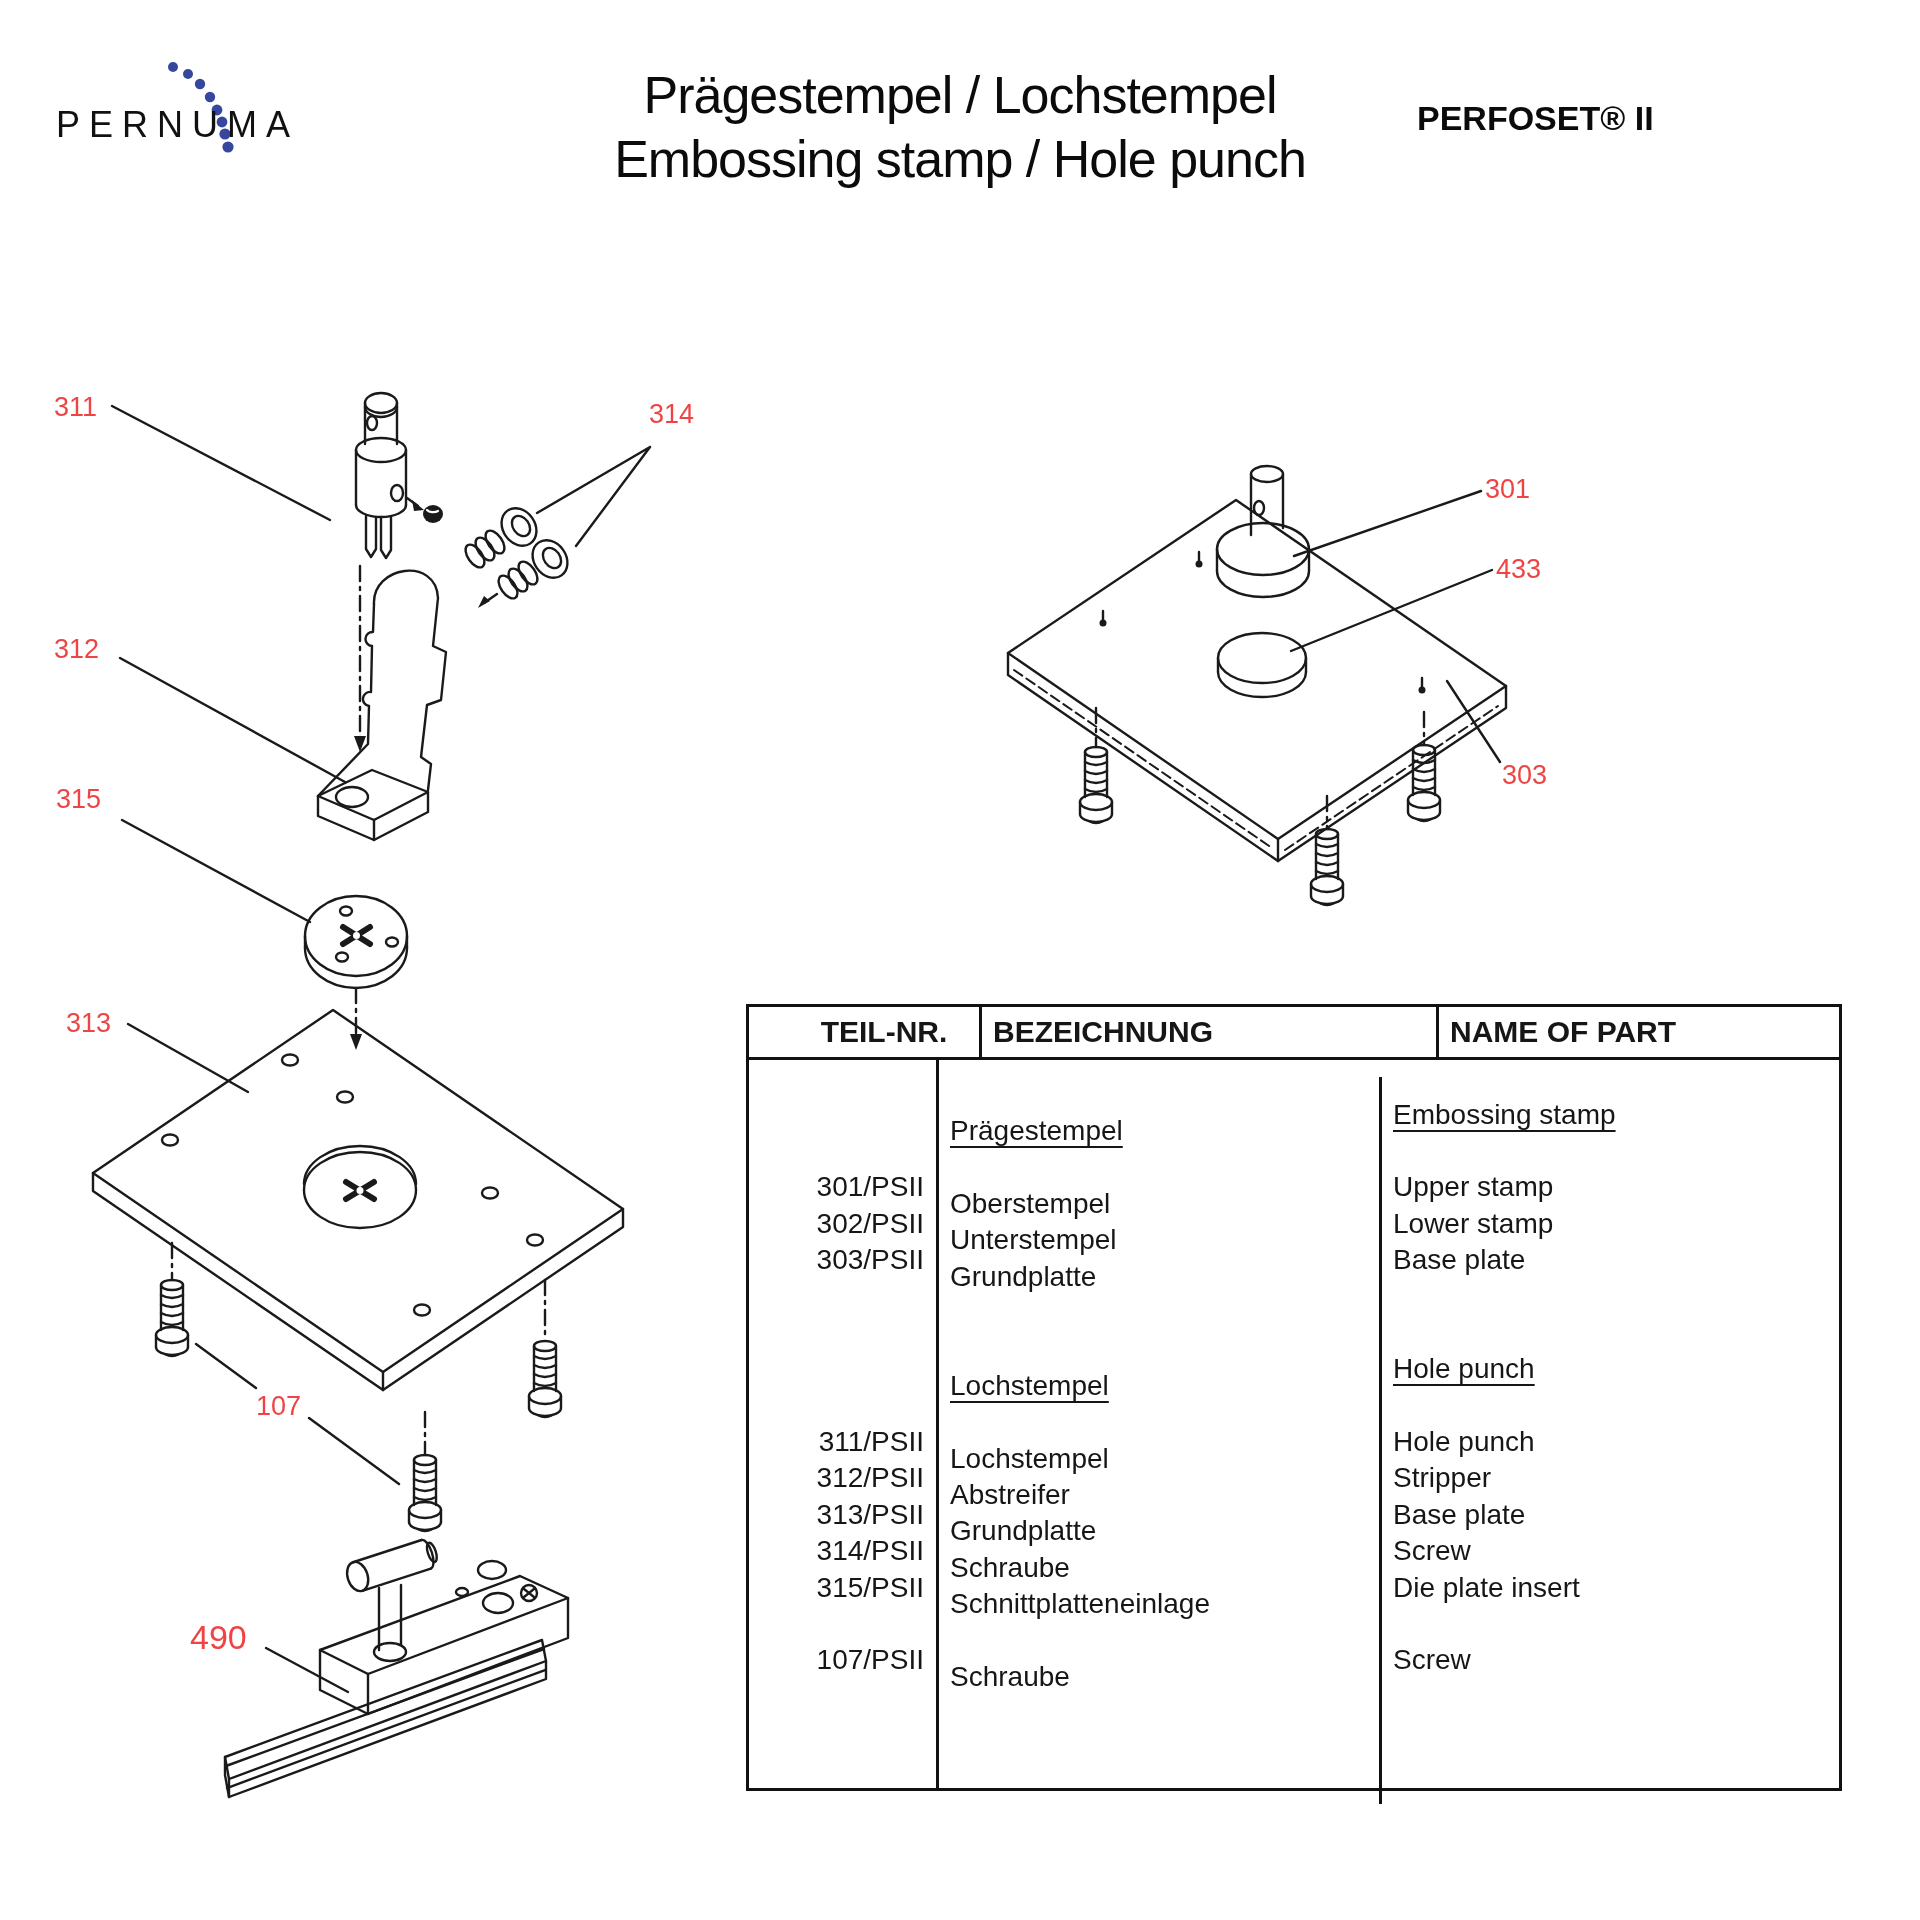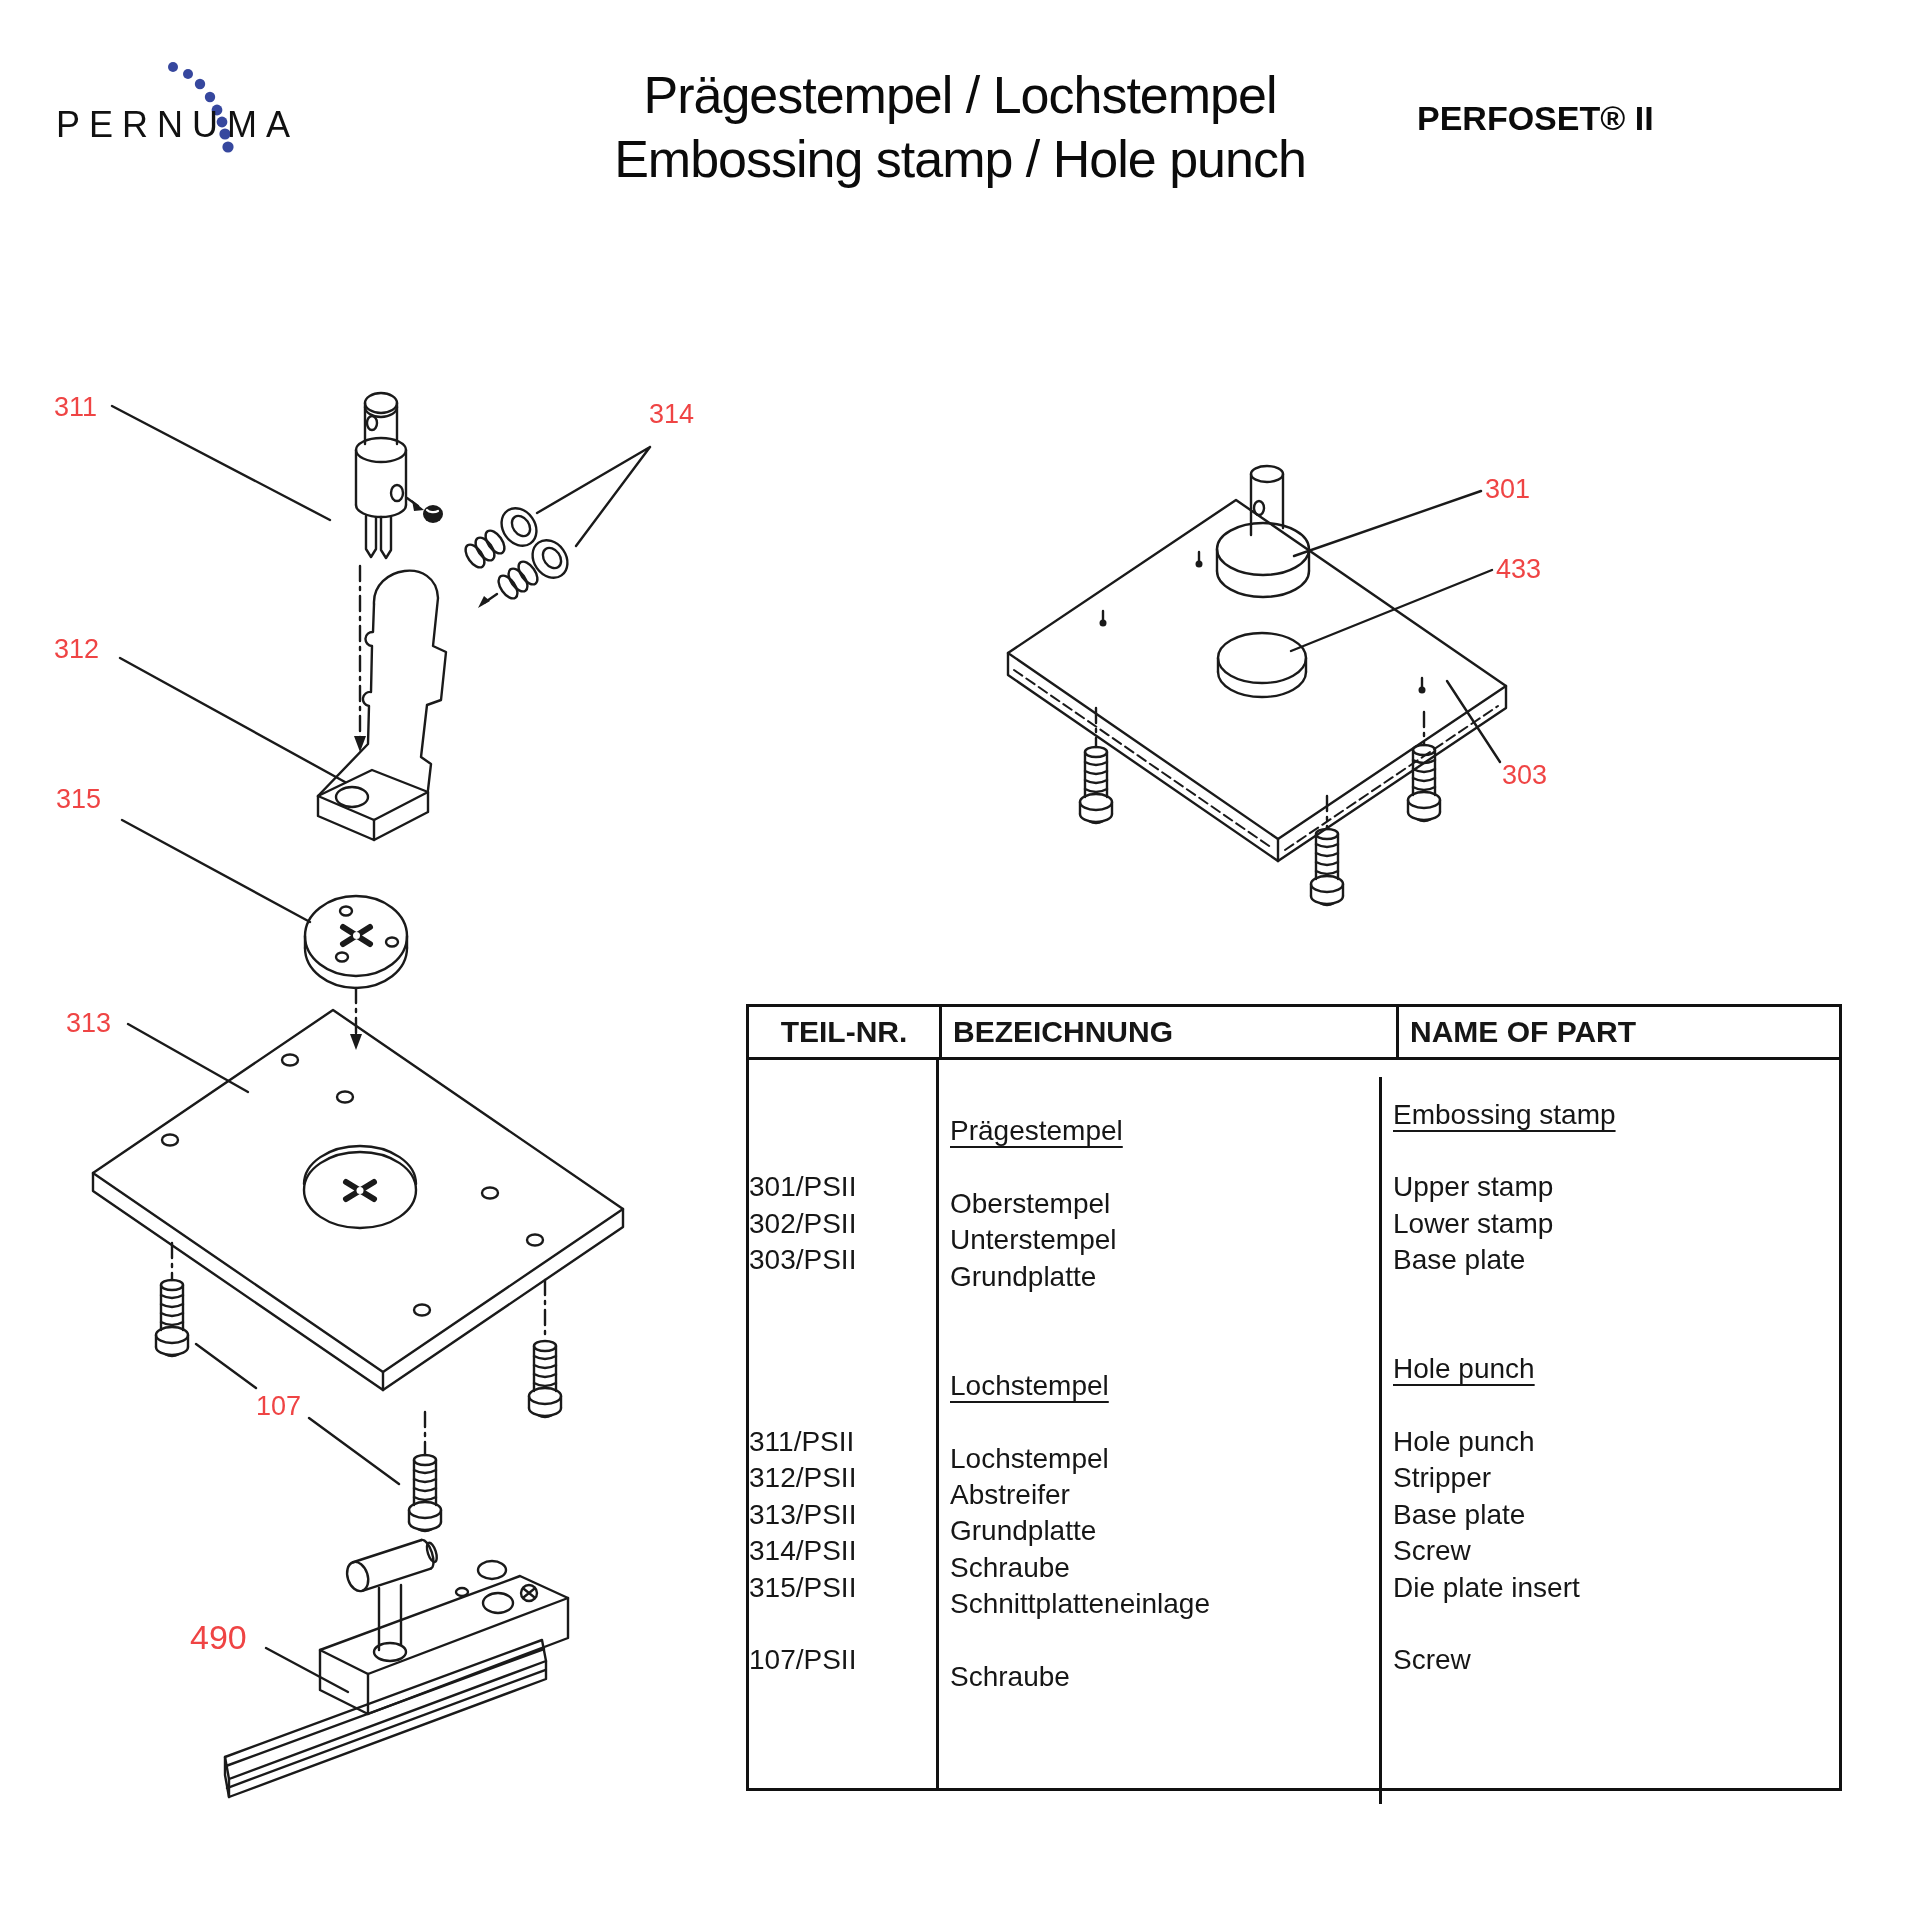--- a/index.html
+++ b/index.html
@@ -30,28 +30,28 @@
   
   .lbl{position:absolute;font-size:27px;color:#ef4444;}
   .lbl-318{font-size:34px;}
 
   
   .parts-table{position:absolute;left:746px;top:1004px;width:1090px;
                border:3px solid #111;background:#fff;font-size:28px;}
   .thead{display:flex;height:50px;align-items:center;border-bottom:3px solid #111;
          font-weight:bold;font-size:30px;}
   .hc1{width:190px;border-right:3px solid #111;text-align:center;height:100%;
-       display:flex;align-items:center;justify-content:center;}
+       display:flex;align-items:center;justify-content:center;margin-left:40px;}
   .hc2{width:443px;border-right:3px solid #111;padding-left:11px;height:100%;
        display:flex;align-items:center;}
   .hc3{flex:1;padding-left:11px;height:100%;display:flex;align-items:center;}
   .tr{display:flex;height:36.4px;align-items:center;}
   .td{white-space:nowrap;}
   .td.c1{width:190px;border-right:3px solid #111;text-align:right;padding-right:12px;
-         height:100%;display:flex;align-items:center;box-sizing:border-box;}
+         height:100%;display:flex;align-items:center;justify-content:flex-end;box-sizing:border-box;}
   .td.c2{width:443px;border-right:3px solid #111;padding-left:11px;height:100%;
          display:flex;align-items:center;box-sizing:border-box;margin-top:33px;}
   .td.c3{flex:1;padding-left:11px;height:100%;display:flex;align-items:center;}
   .tr.u .td.c2 span,.tr.u .td.c3 span{text-decoration:underline;text-underline-offset:6px;
          text-decoration-thickness:2px;}
 </style>
 </head>
 <body>
 
 <div class="page">

